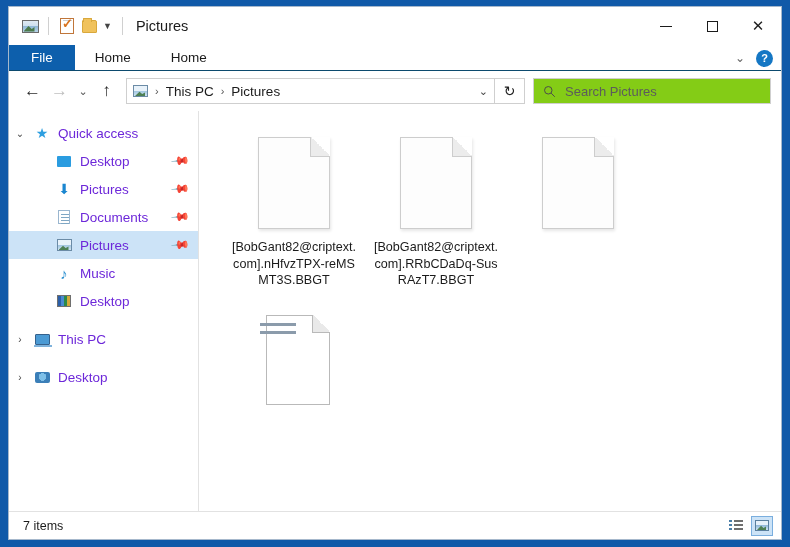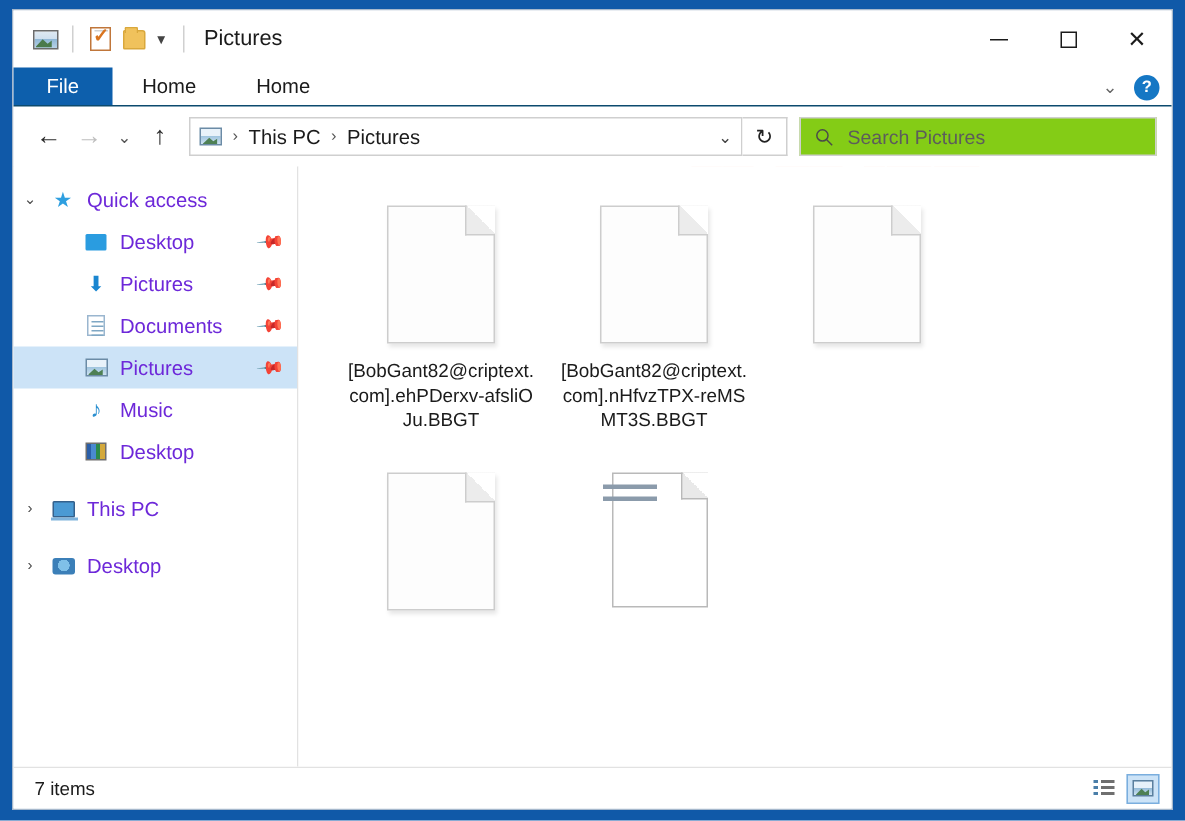--- a/index.html
+++ b/index.html
@@ -493,40 +493,35 @@
         <span class="nav-ico">
             <span class="net-ico"></span>
           </span>
         <span class="nav-lbl">Desktop</span>
       </div>
     </div>
 
     <div class="filepane">
       <div class="grid">
 
-        <div class="file-item">
-          <div class="file-icon-wrap">
-              <div class="page-icon"></div>
-            </div>
-          <div class="file-label">[BobGant82@criptext.com].ehPDerxv-afsliOJu.BBGT</div>
-        </div>
 
 
         <div class="file-item">
           <div class="file-icon-wrap">
               <div class="page-icon"></div>
             </div>
           <div class="file-label">[BobGant82@criptext.com].nHfvzTPX-reMSMT3S.BBGT</div>
         </div>
 
 
         <div class="file-item">
           <div class="file-icon-wrap">
               <div class="page-icon"></div>
             </div>
+          <div class="file-label">[BobGant82@criptext.com].RRbCDaDq-SusRAzT7.BBGT</div>
         </div>
 
         <div class="file-item">
           <div class="file-icon-wrap">
               <div class="page-icon"></div>
             </div>
         </div>
 
         <div class="file-item">
           <div class="file-icon-wrap">

